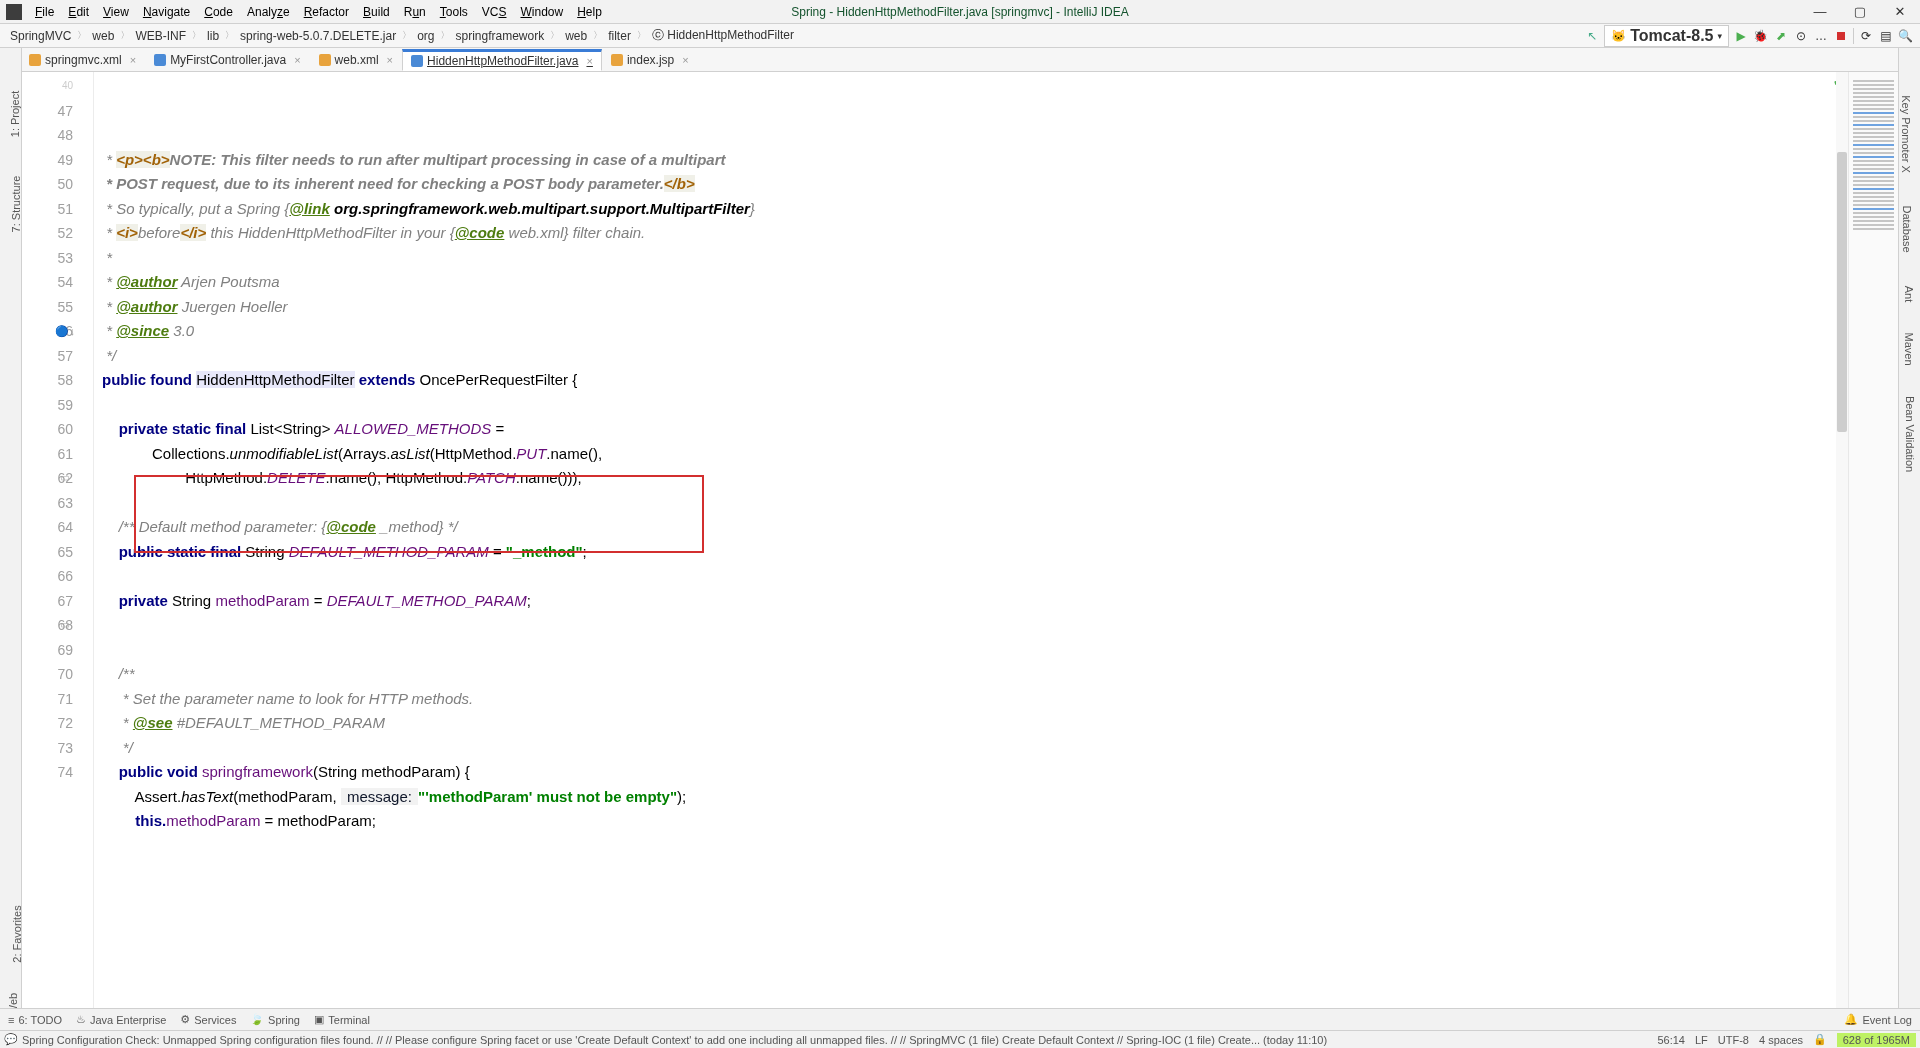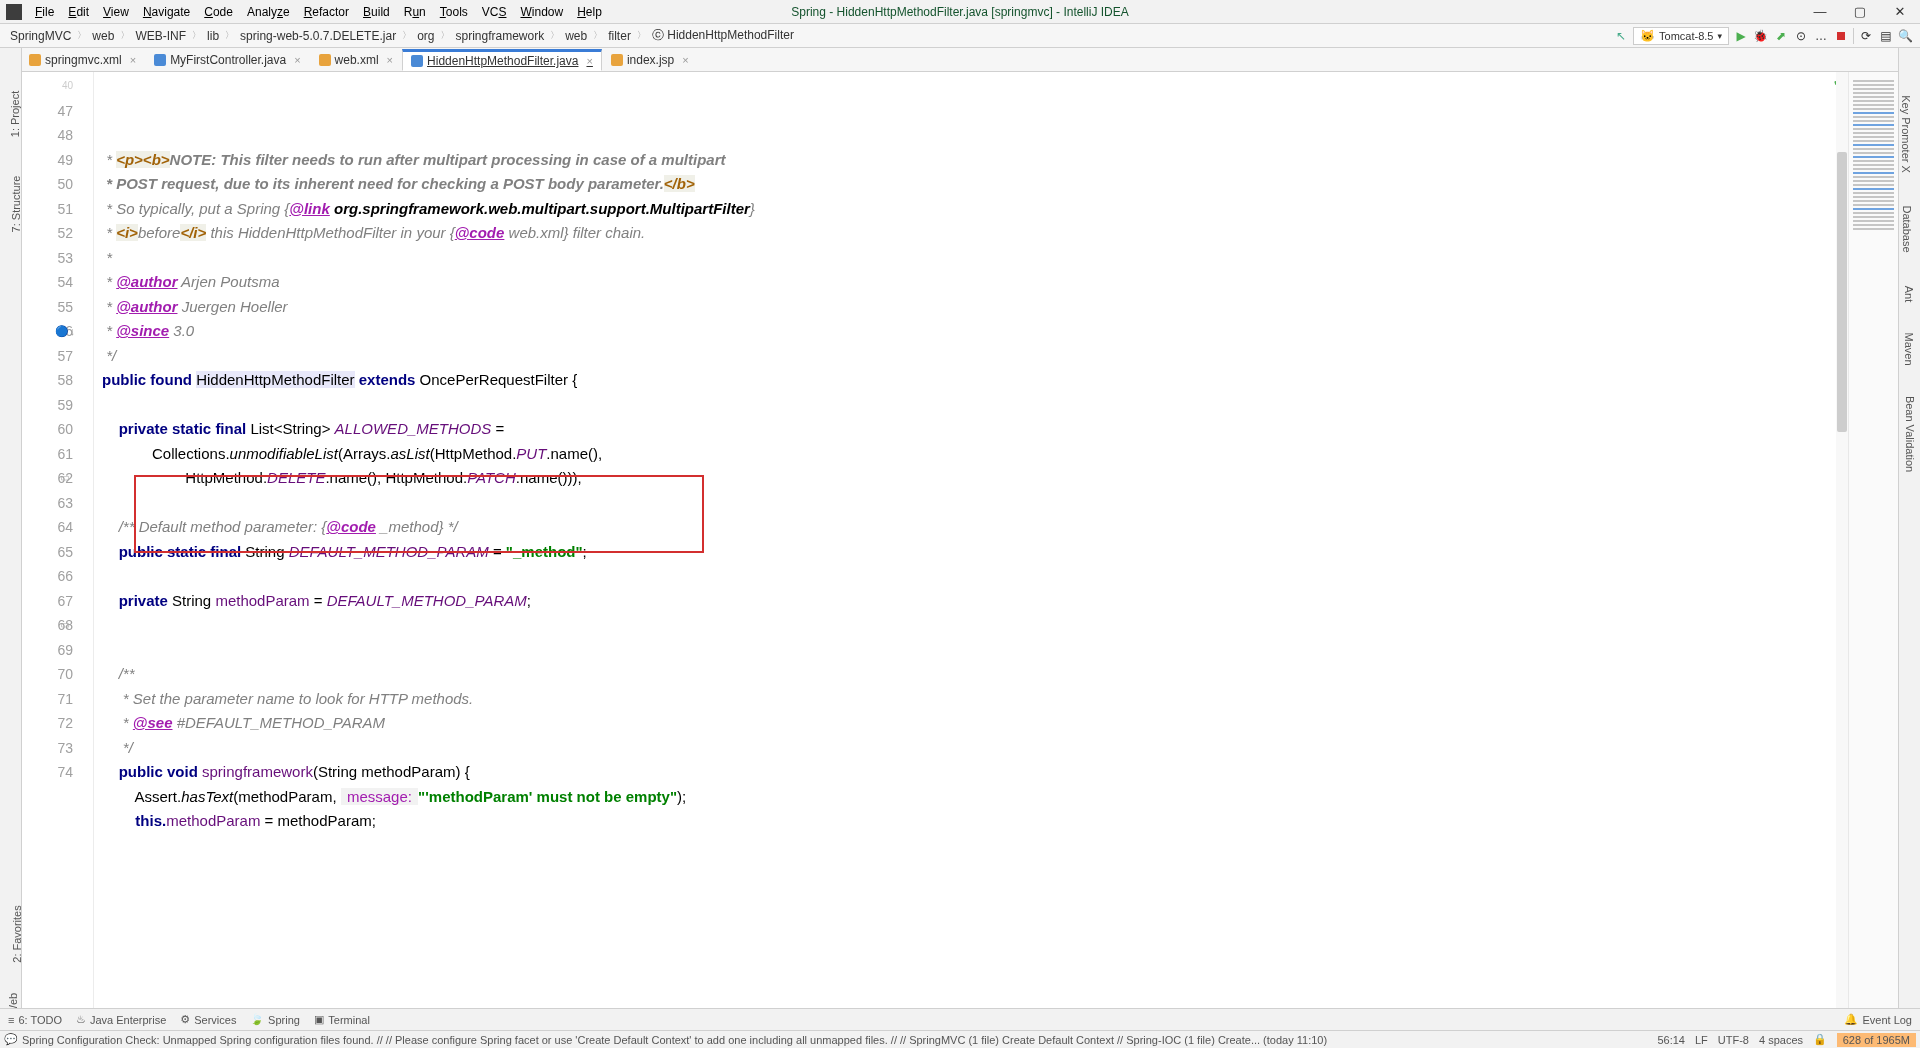--- a/index.html
+++ b/index.html
@@ -15,21 +15,21 @@
 .win-btn { width:40px; height:24px; display:flex; align-items:center; justify-content:center; color:#333; font-size:13px; }
 
 
 .navbar { height:24px; background:#f6f6f6; display:flex; align-items:center; border-bottom:1px solid #d0d0d0; padding:0 6px; }
 .crumb { padding:0 4px; color:#333; }
 .crumb.bold { font-weight:normal; }
 .crumb-sep { color:#999; font-size:9px; padding:0 2px; }
 .nav-right { margin-left:auto; display:flex; align-items:center; gap:4px; }
 .nav-ico { width:16px; height:16px; display:flex; align-items:center; justify-content:center; font-size:12px; }
 .tomcat-box { border:1px solid #ccc; padding:1px 6px; display:flex; align-items:center; gap:4px; background:#fff; }
-.tomcat-label { font-size:11px; }
+.tomcat-label { font-size:16px;font-weight:bold; }
 .sq { width:8px; height:8px; }
 .sq.red { background:#d32f2f; }
 
 
 .tabs { height:24px; background:#f6f6f6; display:flex; align-items:flex-end; border-bottom:1px solid #d0d0d0; padding-left:20px; }
 .tab { height:22px; padding:0 8px; display:flex; align-items:center; gap:4px; border:1px solid transparent; font-size:12px; color:#333; }
 .tab.active { background:#fff; border:1px solid #d0d0d0; border-bottom:1px solid #fff; border-top:3px solid #3a7cd6;text-decoration:underline; }
 .tab-ico { width:12px; height:12px; border-radius:2px; }
 .tab-ico.xml { background:#e8a33d; }
 .tab-ico.java { background:#4a8ad6; }
@@ -55,46 +55,46 @@
 
 .editor-wrap { position:absolute; left:22px; top:72px; right:22px; bottom:40px; background:#fff; display:flex; }
 .gutter { width:72px; background:#fff; border-right:1px solid #ececec; font-family:"JetBrains Mono","Consolas",monospace; font-size:14px; color:#a0a0a0; text-align:right; padding-right:20px; line-height:24.5px; padding-top:2px; position:relative; }
 .code { flex:1; font-family:"JetBrains Mono","Consolas",monospace; font-size:15px; line-height:24.5px; padding-left:8px; white-space:pre; color:#000; padding-top:2px; position:relative; }
 .minimap { width:50px; background:#fafafa; border-left:1px solid #e8e8e8; position:relative; }
 .mm-line { height:2px; margin:2px 4px; background:#c5c5c5; }
 .mm-line.blue { background:#6fa3e0; }
 .kw { color:#000080; font-weight:bold; }
 .cm { color:#808080; font-style:italic; }
 .cm-bold { color:#a16207; font-style:italic; font-weight:bold; background:#f0f0e8; }
-.doc-tag { color:#a21caf; font-style:italic; text-decoration:underline; font-weight:bold; }
+.doc-tag { color:#4d7c0f; font-style:italic; text-decoration:underline; font-weight:bold; }
 .str { color:#008000; font-weight:bold; }
 .field-it { color:#660e7a; font-style:italic; }
 .field { color:#660e7a; }
 .method-it { font-style:italic; }
 .hl-class { background:#e8e8fa; }
-.hint { color:#a21caf; background:#f2f2f2; font-style:normal; padding:0 2px; }
+.hint { color:#0f172a; background:#f2f2f2; font-style:normal; padding:0 2px; }
 .redbox { position:absolute; border:2px solid #d32f2f; }
 .caret-line { position:absolute; left:0; right:0; height:24.5px; background:#fffde7; z-index:-1; }
 .fold { position:absolute; right:3px; font-size:10px; color:#aaa; }
 .nav-mark-icon { position:absolute; right:-2px; font-size:11px; }
 .scrollbar-v { position:absolute; right:50px; top:0; width:12px; height:100%; background:#f8f8f8; }
 .scroll-thumb { position:absolute; width:10px; left:1px; background:#cdcdcd; border-radius:2px; }
 .green-tick { position:absolute; top:2px; right:54px; color:#4caf50; font-size:13px; }
 
 
 .bottom-tools { position:absolute; left:0; right:0; bottom:18px; height:22px; background:#f2f2f2; border-top:1px solid #d0d0d0; display:flex; align-items:center; padding:0 8px; gap:14px; font-size:11px; color:#555; }
 .bt-item { display:flex; align-items:center; gap:4px; }
 .bt-right { margin-left:auto; display:flex; align-items:center; gap:4px; }
 
 
 .status { position:absolute; left:0; right:0; bottom:0; height:18px; background:#f2f2f2; border-top:1px solid #d0d0d0; display:flex; align-items:center; font-size:11px; color:#555; padding:0 4px; }
 .st-ico { width:14px; height:14px; margin-right:4px; display:flex; align-items:center; justify-content:center; }
 .st-msg { flex:1; white-space:nowrap; overflow:hidden; }
 .st-right { display:flex; gap:10px; align-items:center; }
-.mem { background:#fdba74; padding:1px 6px; }
+.mem { background:#bef264; padding:1px 6px; }
 
 </style>
 </head>
 <body>
 
 <div class="menubar">
   <div class="app-icon"></div>
   <div class="menu-item"><u>F</u>ile</div>
   <div class="menu-item"><u>E</u>dit</div>
   <div class="menu-item"><u>V</u>iew</div>

